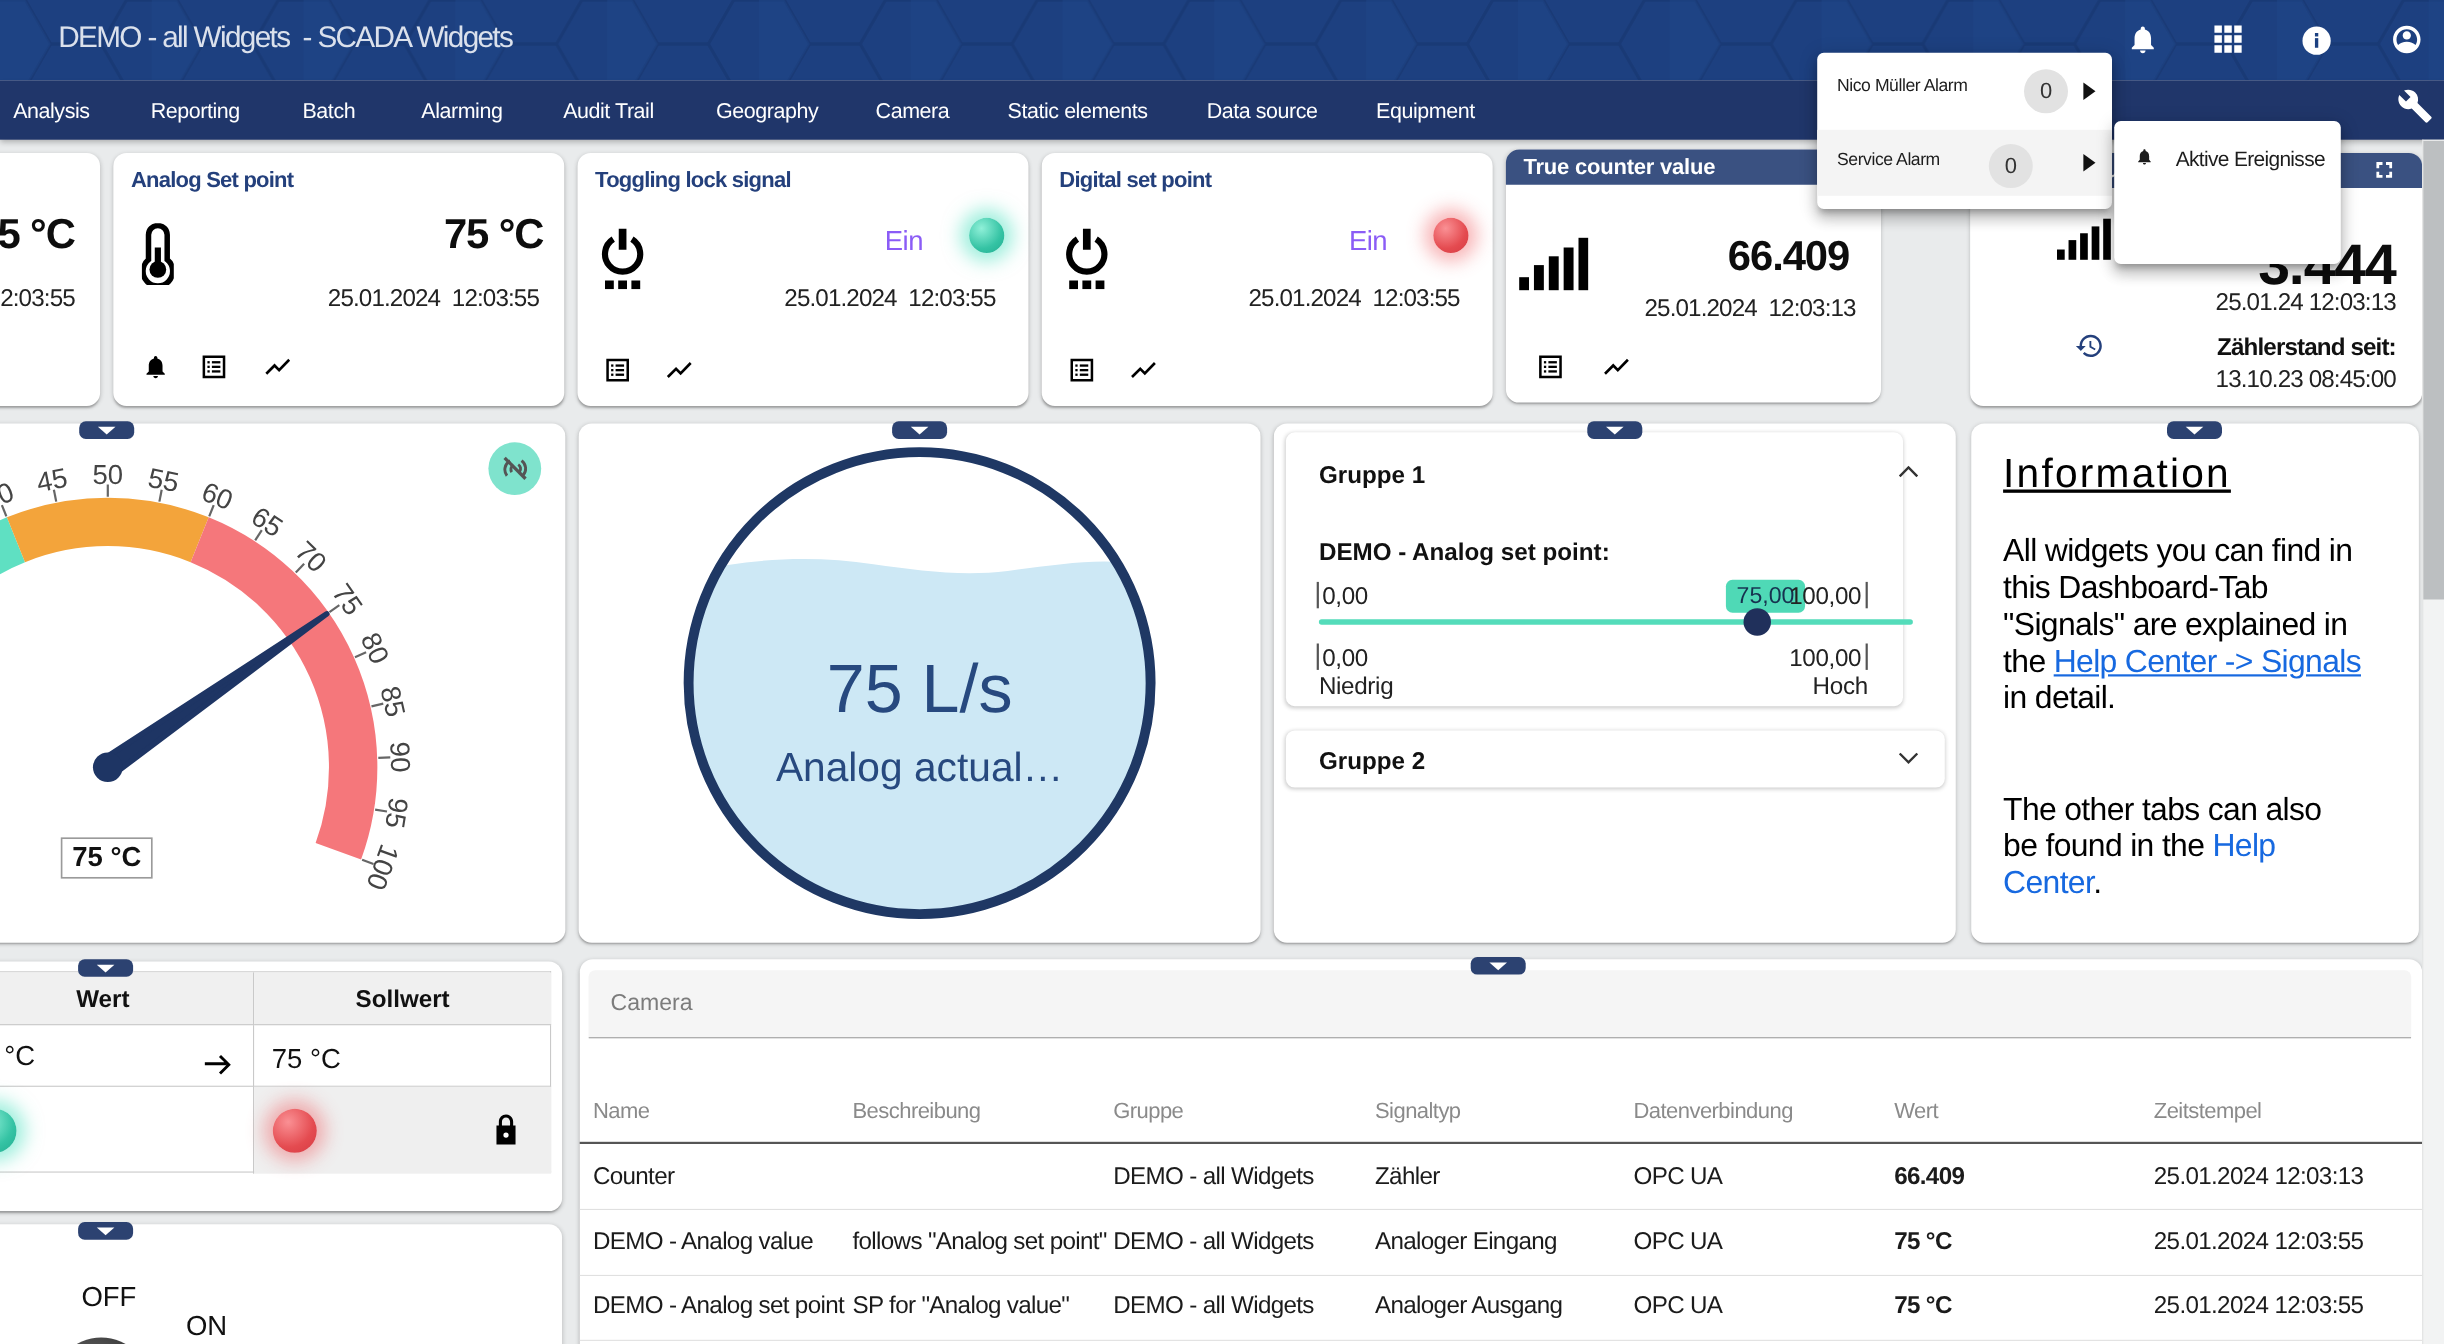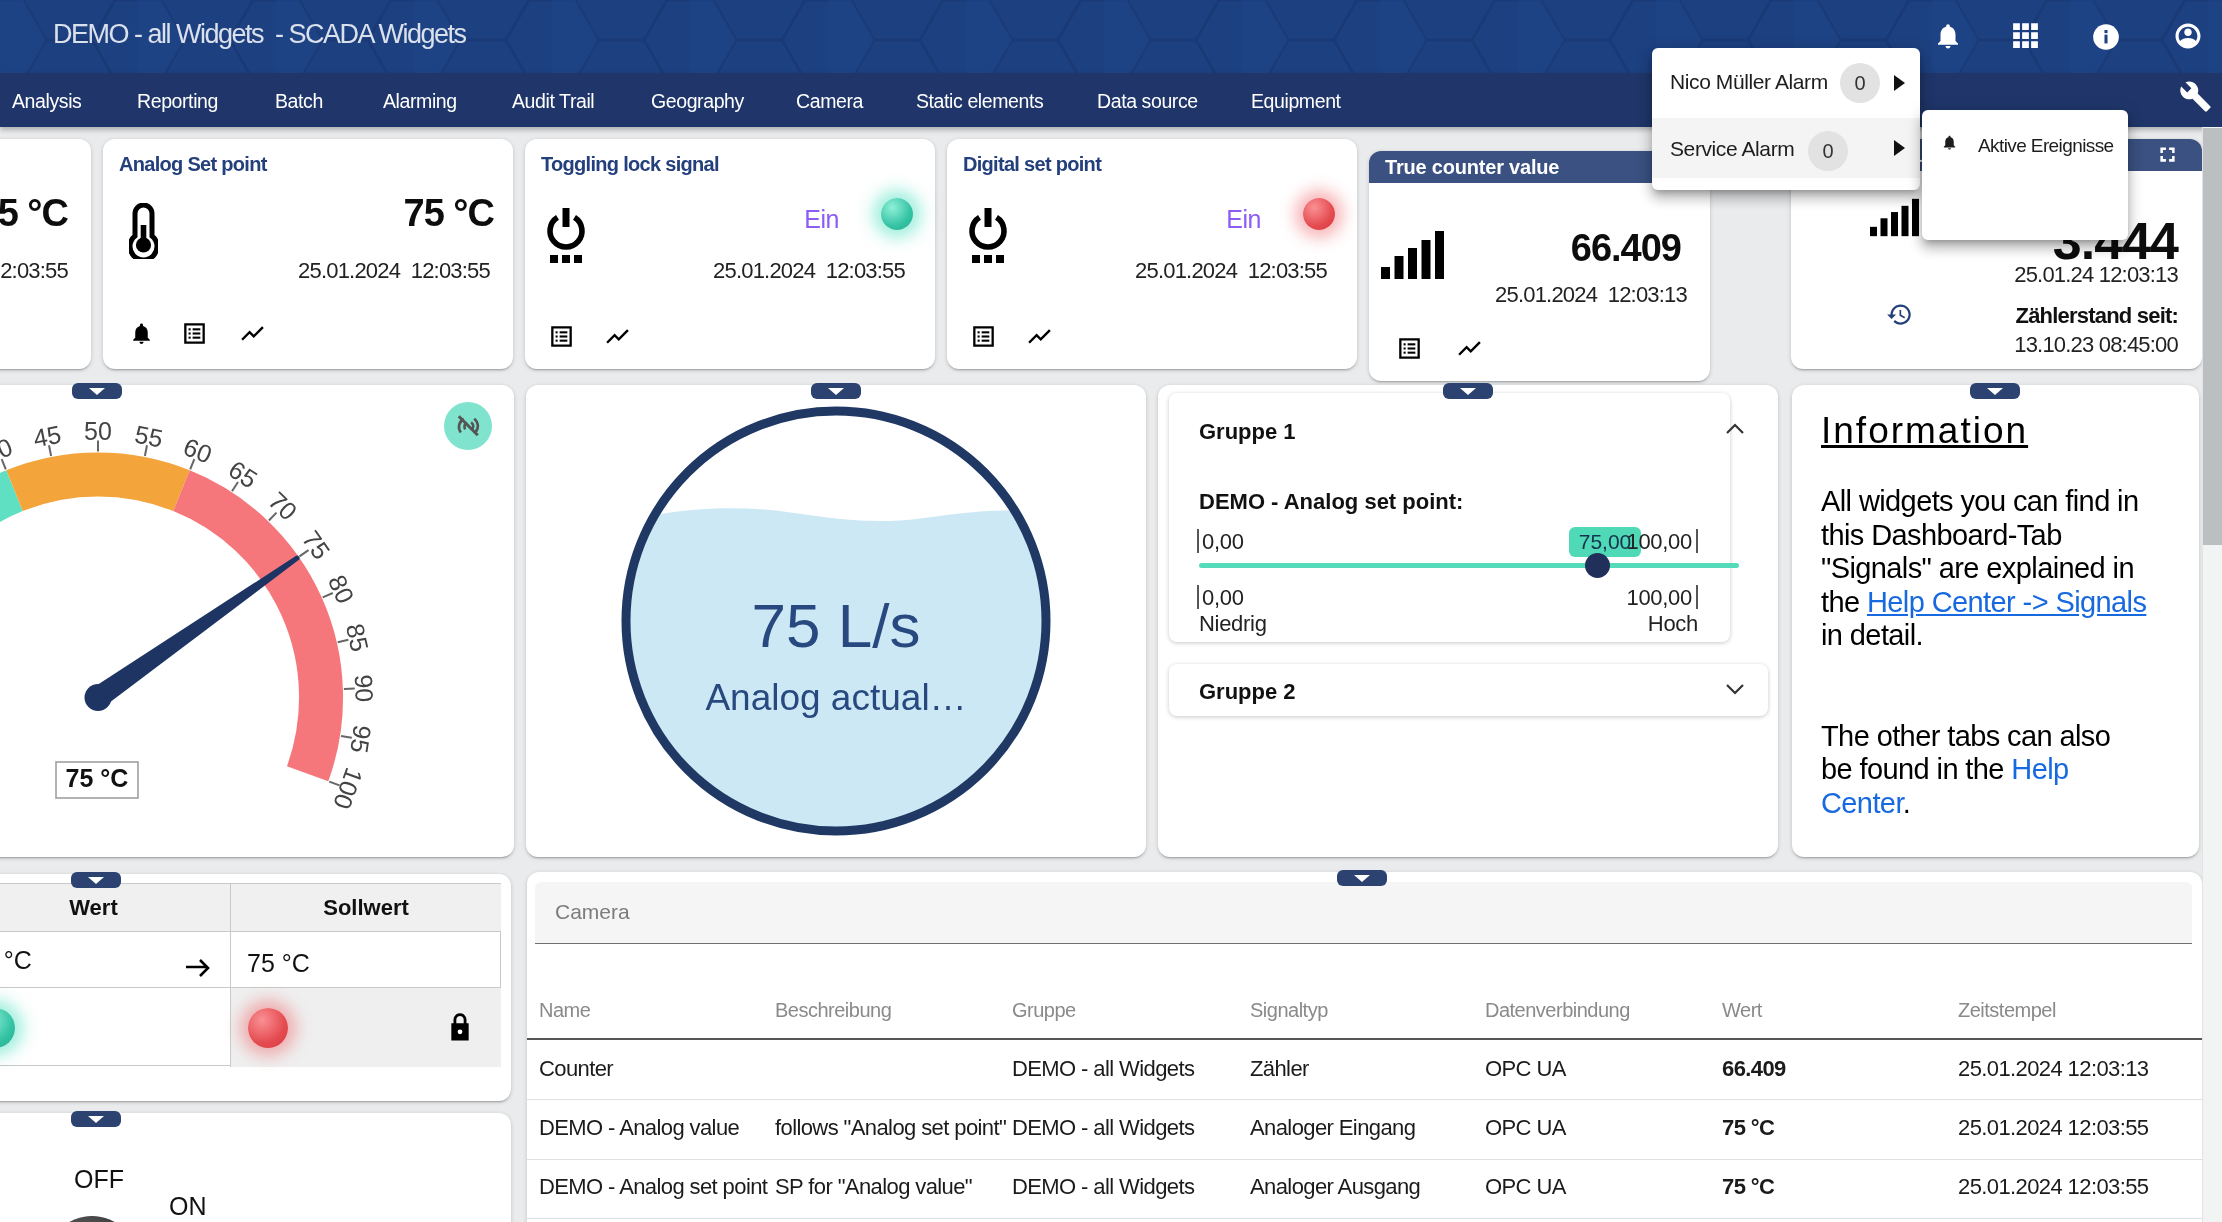--- a/index.html
+++ b/index.html
@@ -144,21 +144,21 @@
         <rect x="6.3" y="11" width="2" height="2"></rect>
         <rect x="6.3" y="15" width="2" height="2"></rect>
         <rect x="10.2" y="7" width="7.4" height="2"></rect>
         <rect x="10.2" y="11" width="7.4" height="2"></rect>
         <rect x="10.2" y="15" width="7.4" height="2"></rect>
       </svg>
   <svg class="abs bicon" style="left:80px;top:185px" viewBox="0 0 24 24">
         <path d="M2 18 L9.2 10.8 L13.2 14.8 L22 5.8" fill="none" stroke="#000" stroke-width="2.3"></path>
       </svg>
 </div>
-<div class="card" style="left:1369px;top:24px;width:341px;height:230px">
+<div class="card" style="left:1369px;top:9px;width:341px;height:230px">
   <div class="navhdr">True counter value</div>
   <svg class="abs" style="left:367px;top:6px" width="19" height="19" viewBox="0 0 24 24" fill="#fff">
         <path d="M3 3h7v3.2H6.2V10H3zM14 3h7v7h-3.2V6.2H14zM3 14h3.2v3.8H10V21H3zM17.8 14H21v7h-7v-3.2h3.8z"></path>
       </svg>
   <svg class="abs" style="left:12px;top:80px" width="63" height="48" viewBox="0 0 63 48" fill="#000">
         <rect x="0" y="36" width="9" height="12"></rect>
         <rect x="13.5" y="25" width="9" height="23"></rect>
         <rect x="27" y="17" width="9" height="31"></rect>
         <rect x="40.5" y="9" width="9" height="39"></rect>
         <rect x="54" y="0" width="9" height="48"></rect>
@@ -380,21 +380,21 @@
 .thead{font-size:20px;color:#8a8a8a;letter-spacing:-.5px}
 .trow{font-size:22px;color:#1b1b1b;letter-spacing:-.6px}
 </style>
 </div>
 
 <div class="abs" style="left:2202px;top:127px;width:20px;height:1095px;background:#f2f3f3;border-left:1px solid #e2e3e3"></div>
 <div class="abs" style="left:2203px;top:128px;width:19px;height:417px;background:#bcbfc1"></div>
 
 <style>
 .mrow{position:relative;width:100%}
-.mlabel{position:absolute;font-size:21px;color:#1d1d1d;letter-spacing:-.4px;white-space:nowrap}
+.mlabel{position:absolute;font-size:16px;color:#1d1d1d;letter-spacing:-.4px;white-space:nowrap}
 .badge{position:absolute;width:40px;height:40px;border-radius:50%;background:#e2e2e2;color:#333;font-size:20px;text-align:center;line-height:40px}
 .marrow{position:absolute;width:0;height:0;border-top:8px solid transparent;border-bottom:8px solid transparent;border-left:11px solid #111}
 </style>
 <div class="menu" style="left:1652px;top:48px;width:268px;height:142px">
   <div class="mrow" style="height:70px">
     <div class="mlabel" style="left:18px;top:22px">Nico Müller Alarm</div>
     <div class="badge" style="left:188px;top:15px">0</div>
     <div class="marrow" style="left:242px;top:27px"></div>
   </div>
   <div class="mrow" style="height:60px;background:#f4f4f4">

